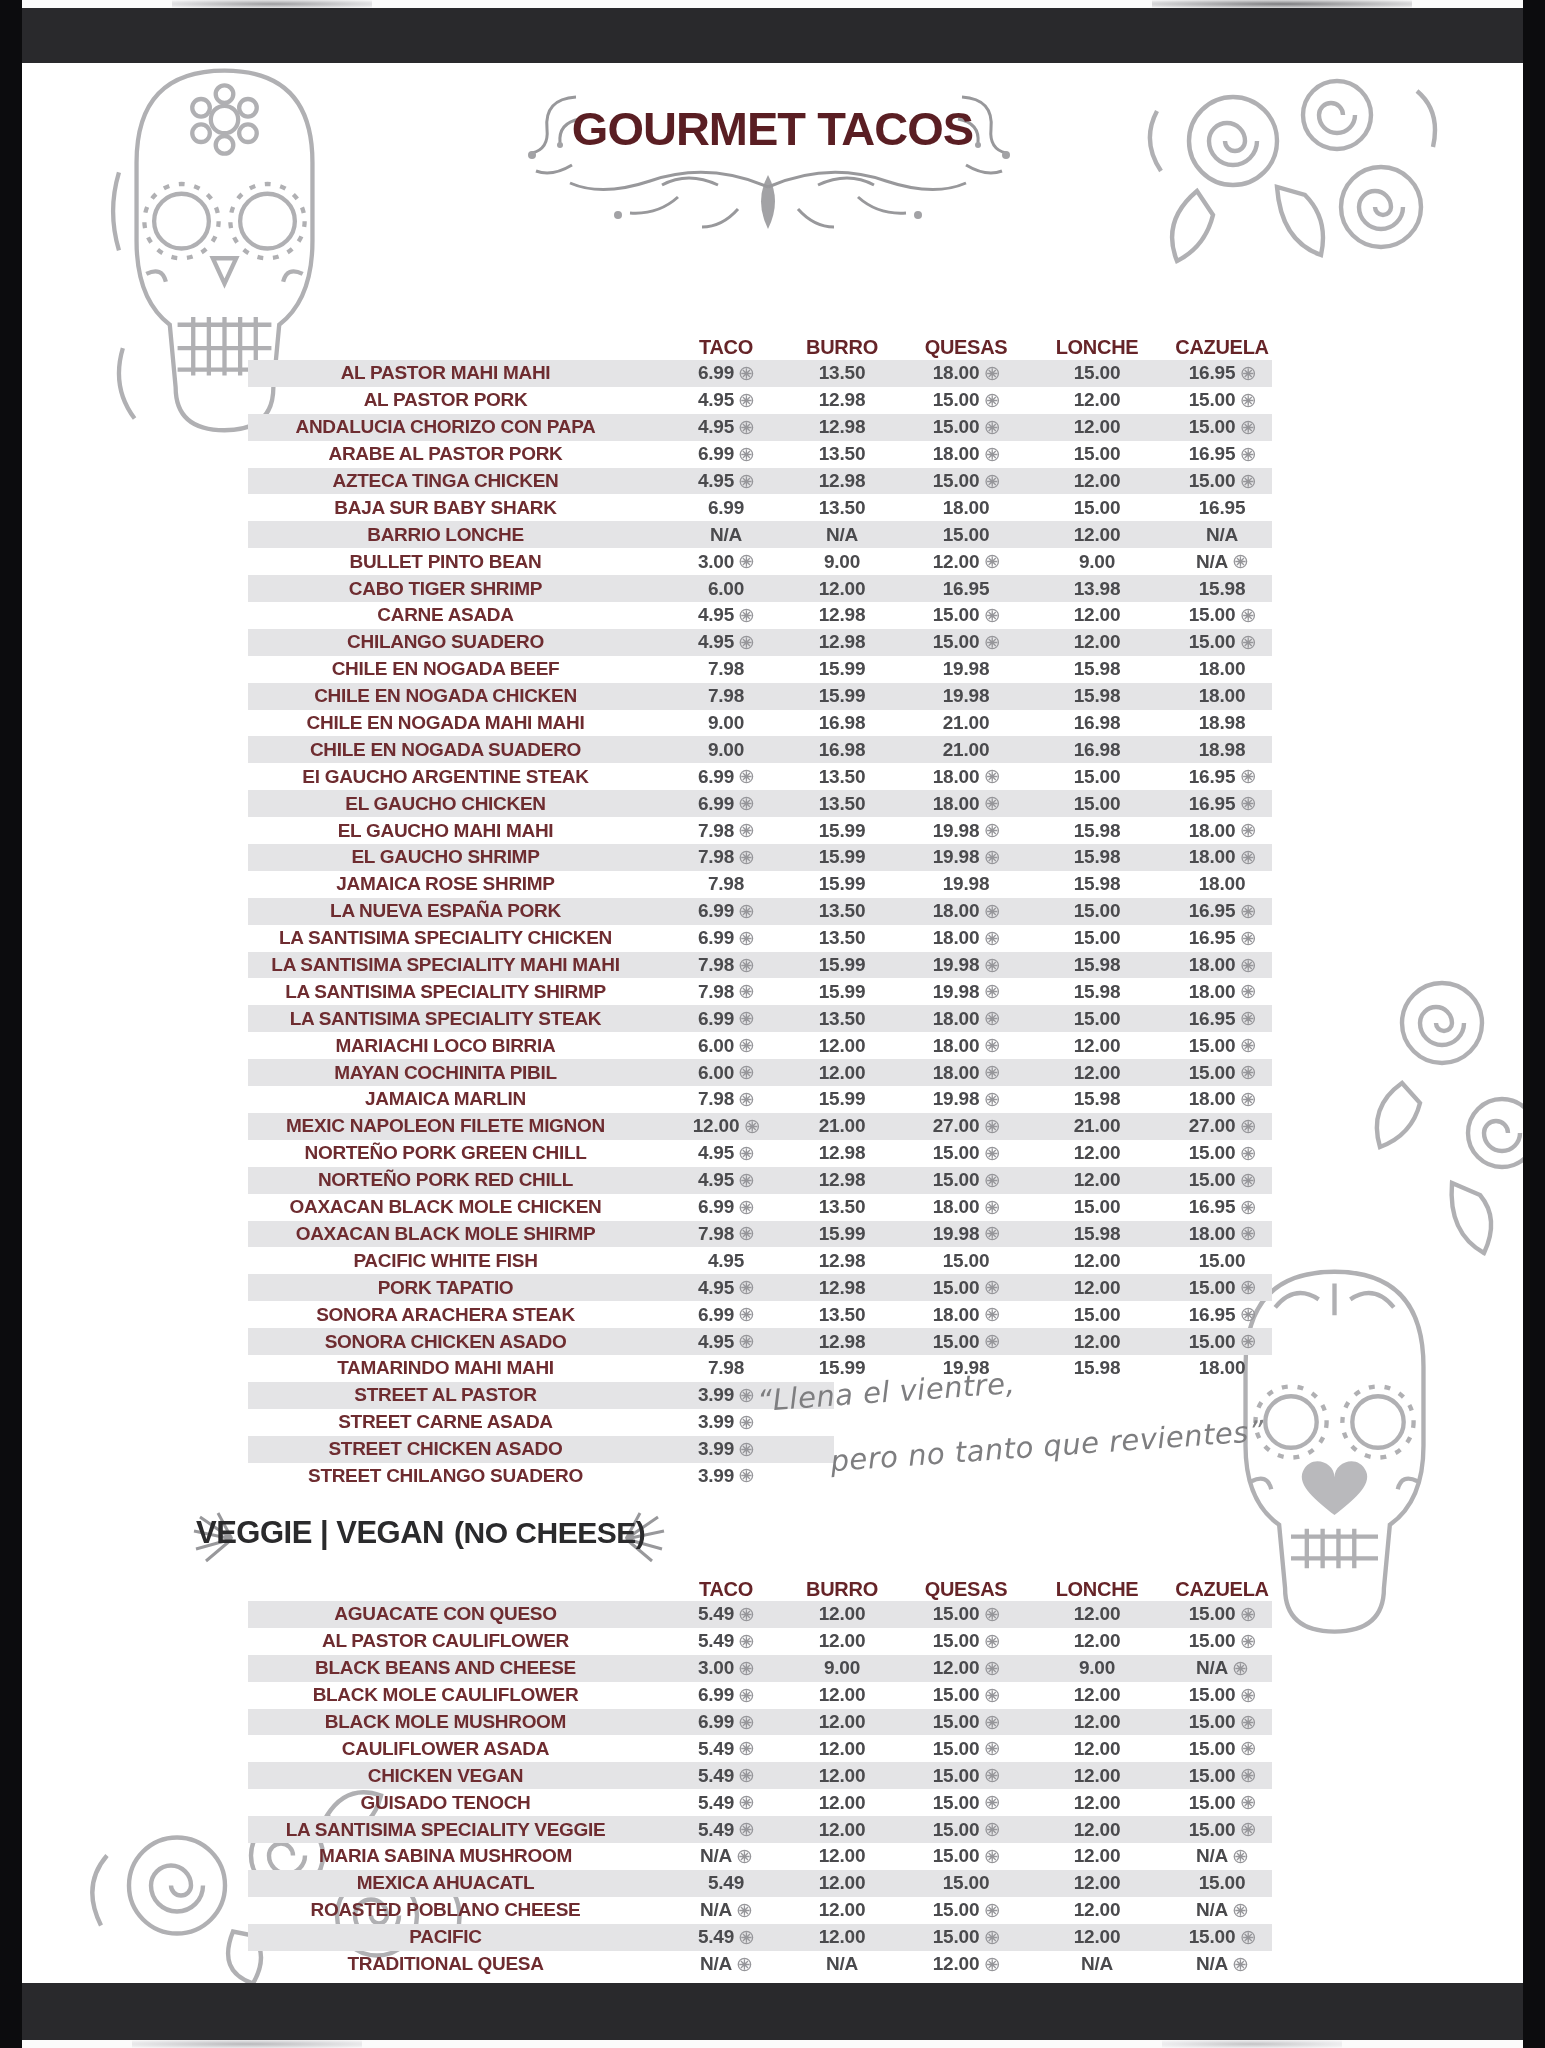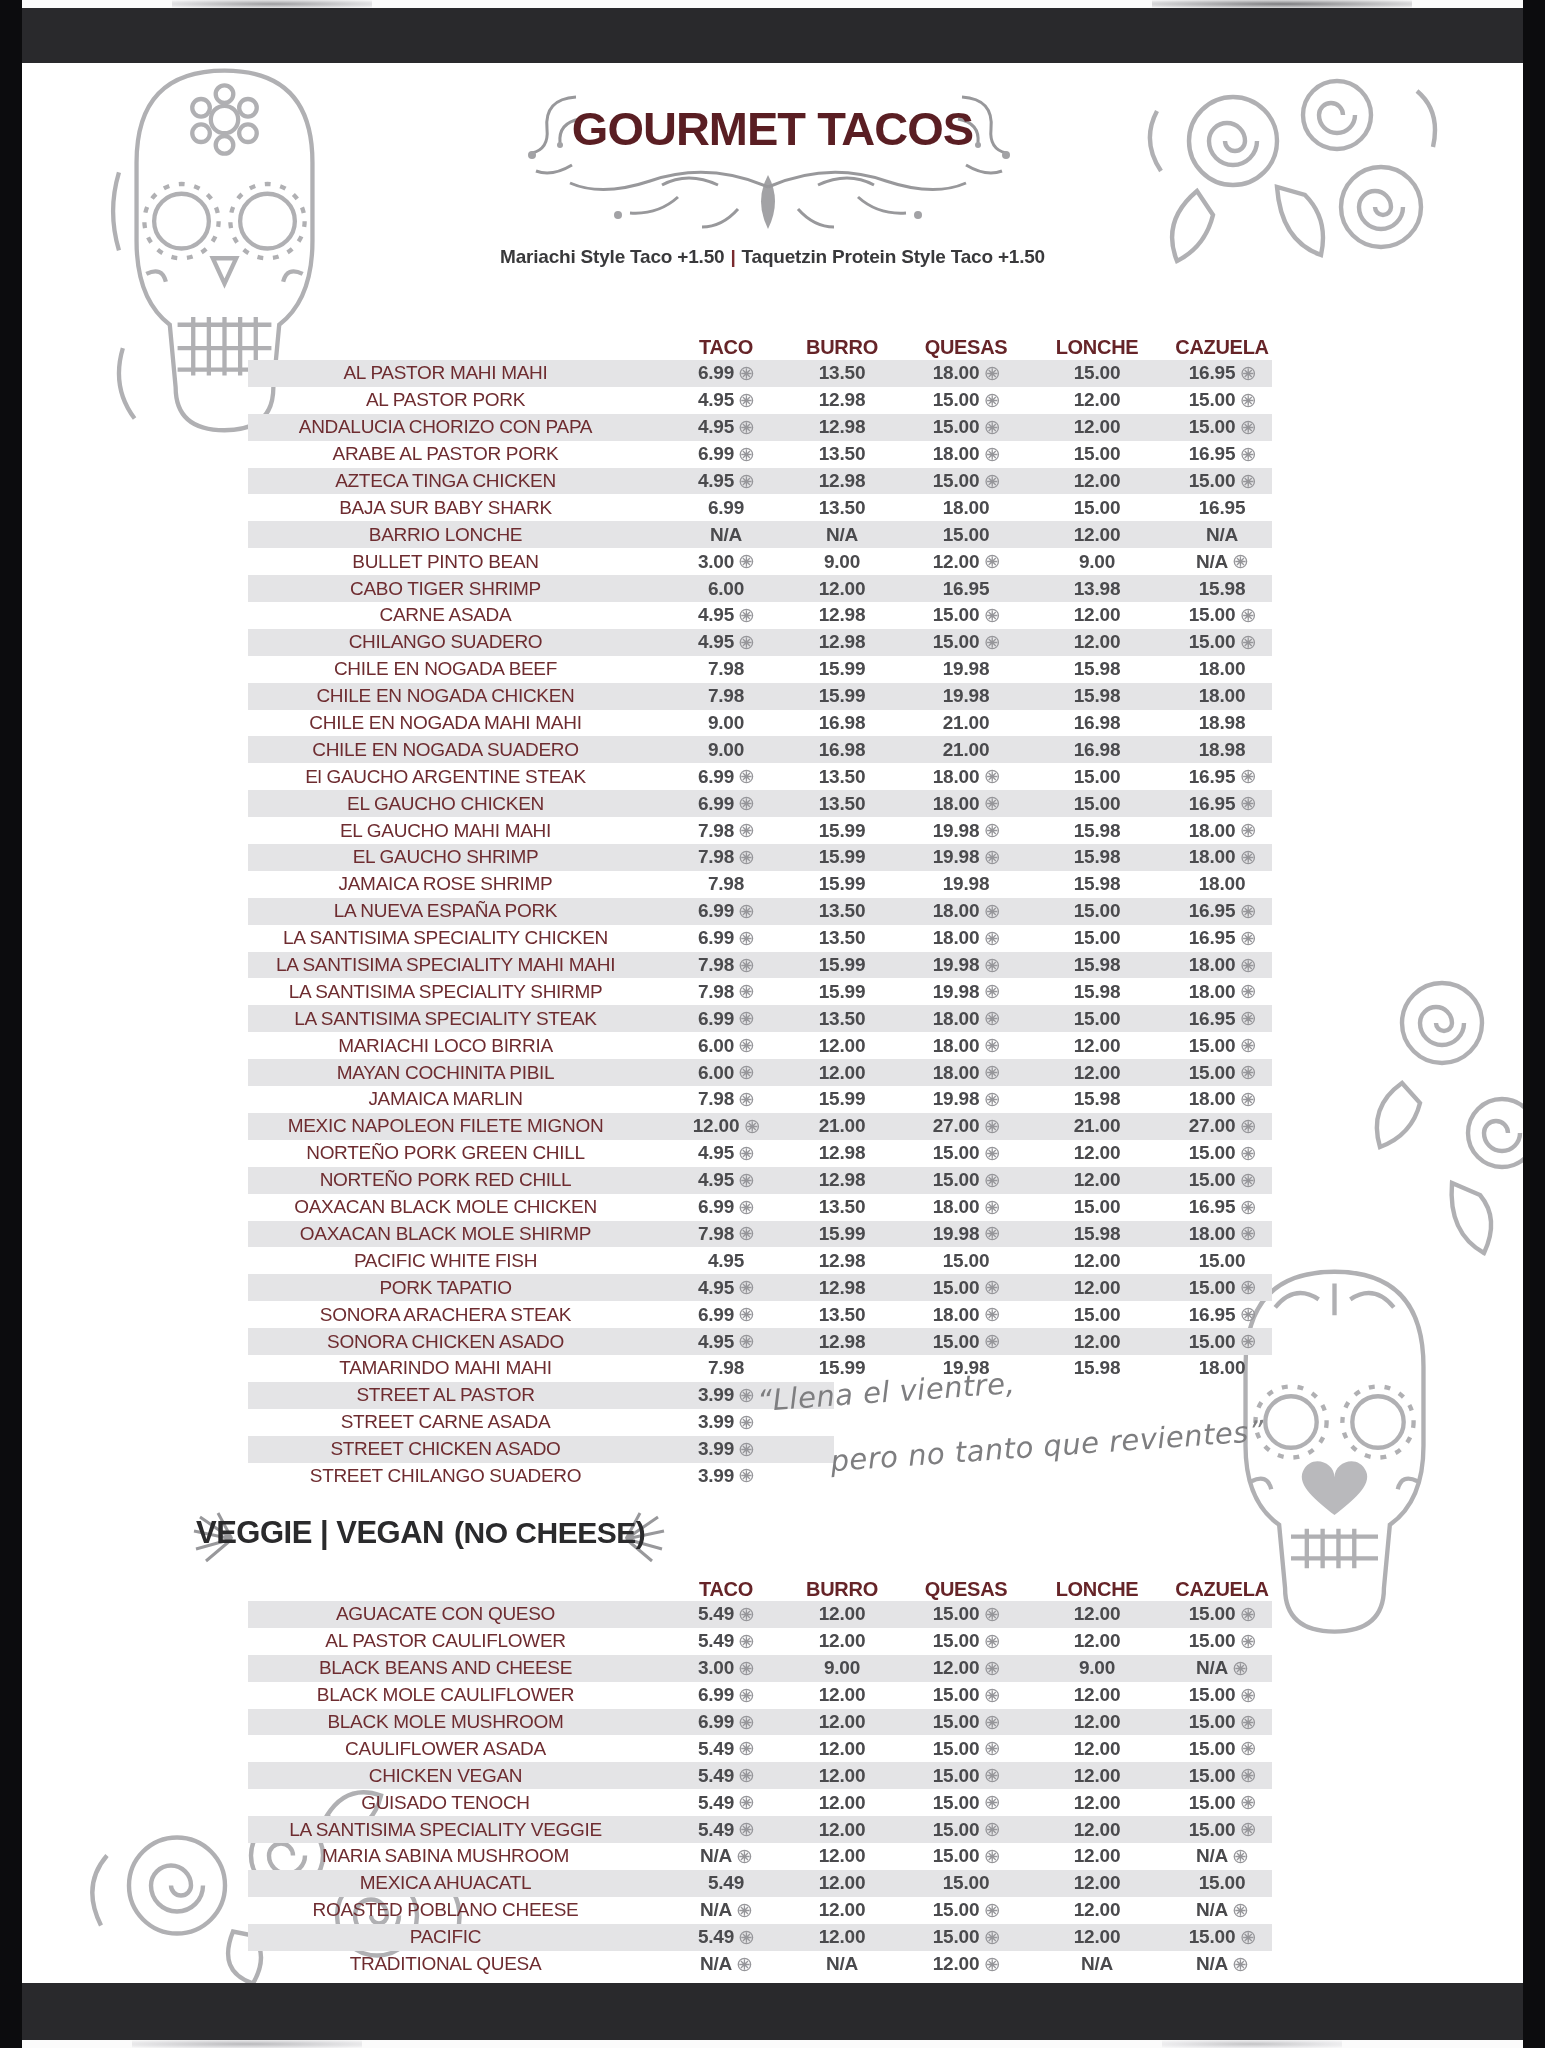--- a/index.html
+++ b/index.html
@@ -41,21 +41,21 @@
     position:absolute;transform:translateX(-50%);font-size:20px;font-weight:700;
     color:#662428;letter-spacing:-0.3px;white-space:nowrap;
   }
   .tbl{position:absolute;left:226px;width:1024px;z-index:1;}
   .row{position:relative;height:26.9px;}
   .row:nth-child(odd){background:#e4e4e6;}
   .row.street{width:586px;}
   .rname{
     position:absolute;left:0;top:0;width:395px;height:100%;
     display:flex;align-items:center;justify-content:center;
-    font-size:19px;font-weight:400;color:#6e2c30;letter-spacing:-0.3px;white-space:nowrap;
+    font-size:19px;font-weight:700;color:#6e2c30;letter-spacing:-0.3px;white-space:nowrap;
   }
   .price{
     position:absolute;top:50%;transform:translate(-50%,-50%);
     display:flex;align-items:center;white-space:nowrap;
     font-size:19px;font-weight:700;color:#4a4a4d;letter-spacing:-0.2px;
   }
   .badge{display:inline-flex;margin-left:5px;}
   .badge svg{width:15px;height:15px;}
   .badge circle,.badge path{fill:none;stroke:#96969a;stroke-width:1.4;}
   
@@ -172,21 +172,20 @@
     <circle cx="60" cy="58" r="4" class="fl"></circle>
       <circle cx="360" cy="58" r="4" class="fl"></circle>
     <path d="M180 52 Q164 70 144 70 M240 52 Q256 70 276 70"></path>
   </svg>
 
   <div class="title-wrap">
     <h1 class="page-title">GOURMET TACOS</h1>
   </div>
 
   <div class="subtitles" id="subtitles">
-      <div class="subline"><span>Mariachi Style Taco +1.50</span><span class="sep">|</span><span>Taquetzin Protein Style Taco +1.50</span></div>
     </div>
 
   <div class="hdr-row" id="main-headers" style="top:273px;">
       <span style="left: 478px;">TACO</span>
       <span style="left: 594px;">BURRO</span>
       <span style="left: 718px;">QUESAS</span>
       <span style="left: 849px;">LONCHE</span>
       <span style="left: 974px;">CAZUELA</span>
     </div>
   <div class="tbl" id="main-table" style="top:297px;">

